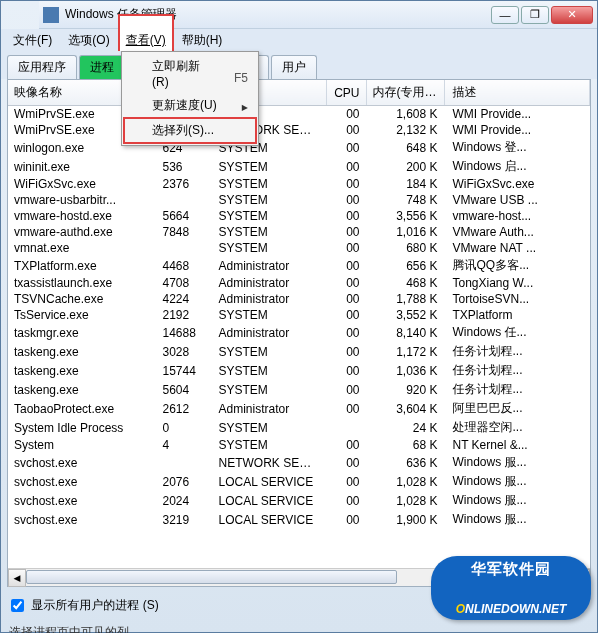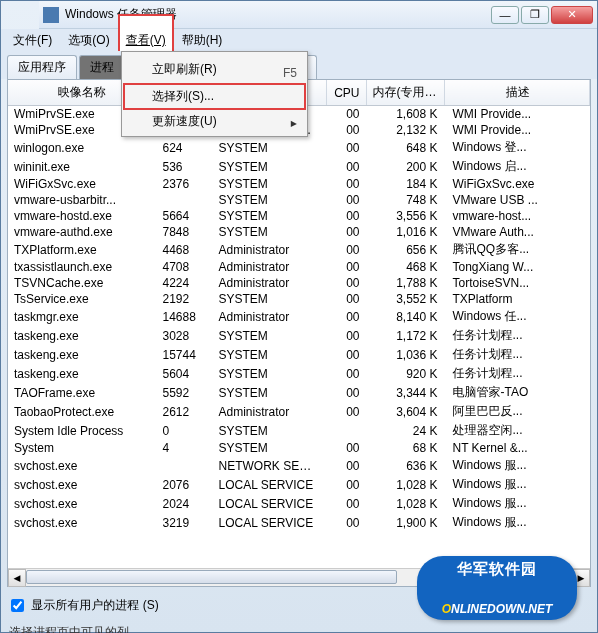--- a/index.html
+++ b/index.html
@@ -13,55 +13,55 @@
 .titlebar-btns { display: flex; gap: 2px; }
 .titlebar-btn { width: 28px; height: 18px; border: 1px solid #8aa; background: linear-gradient(#f8faff,#e2ecf8); border-radius: 3px; display: flex; align-items: center; justify-content: center; font-size: 11px; }
 .titlebar-btn.close { border-color:#c44; background: linear-gradient(#f5a0a0,#d04040); color:#fff; width: 42px; }
 
 .menubar { height: 22px; display: flex; align-items: center; padding: 0 4px; background: #dfe9f5; }
 .menu-item { padding: 2px 8px; cursor: default; }
 .menu-item.highlighted { border: 2px solid #e04040; padding: 16px 6px; background: #fff; text-decoration: underline; }
 
 .tabs-row { display: flex; padding: 4px 8px 0 6px; background: #dfe9f5; position: relative; }
 .tab { padding: 3px 10px; border: 1px solid #a0b0c0; border-bottom: none; background: linear-gradient(#f7fafe,#e6edf6); margin-right: 2px; border-radius: 3px 3px 0 0; cursor: default; }
-.tab.active { background: #737373; position: relative; z-index: 2; }
+.tab.active { background: #22c55e; position: relative; z-index: 2; }
 
 .content-panel { margin: 0 6px 4px 6px; background: #fff; border: 1px solid #a0b0c0; height: 508px; position: relative; }
 
 .table-wrap { height: 486px; overflow: hidden; position: relative; }
 table { border-collapse: collapse; width: 100%; table-layout: fixed; font-family: "SimSun","Courier New", monospace; font-size: 12px; }
-thead th { background: linear-gradient(#fdfdfe,#eef2f7); border-right: 1px solid #d0d8e2; border-bottom: 1px solid #c0c8d2; padding: 4px 6px; text-align: center; font-weight: normal; white-space: nowrap; overflow: hidden; text-overflow: ellipsis; }
+thead th { background: linear-gradient(#fdfdfe,#eef2f7); border-right: 1px solid #d0d8e2; border-bottom: 1px solid #c0c8d2; padding: 4px 6px; text-align: left; font-weight: normal; white-space: nowrap; overflow: hidden; text-overflow: ellipsis; }
 tbody td { padding: 1px 6px; border-right: 1px solid transparent; white-space: nowrap; overflow: hidden; text-overflow: ellipsis; height: 16px; }
 tbody tr.selected td { background: #cfe3ff; }
 .col-name { width: 148px; }
 .col-pid { width: 56px; text-align: left; }
 .col-user { width: 114px; text-align: left; }
 .col-cpu { width: 40px; text-align: right; }
 .col-mem { width: 78px; text-align: right; }
 .col-desc { width: auto; padding-left: 8px; }
 td.col-cpu, td.col-mem, td.col-pid { text-align: right; }
 td.col-pid { text-align: left; }
 
 .hscroll { height: 18px; background: #f0f0f0; border-top: 1px solid #ccc; position: absolute; bottom: 0; left: 0; right: 0; display: flex; }
 .hscroll-btn { width: 18px; height: 18px; background: linear-gradient(#fafafa,#e0e0e0); border: 1px solid #bbb; display:flex;align-items:center;justify-content:center;font-size:9px; }
 .hscroll-track { flex:1; position:relative; }
 .hscroll-thumb { position:absolute; left:0; top:1px; height:14px; width:68%; background: linear-gradient(#f2f6fc,#d6deea); border:1px solid #9ab; border-radius:2px;}
 
-.dropdown { position: absolute; top: 50px; left: 120px; width: 187px; background: #f4f4f4; border: 1px solid #999; box-shadow: 2px 2px 4px rgba(0,0,0,0.25); z-index: 10; padding: 2px; text-align: right; }
+.dropdown { position: absolute; top: 50px; left: 120px; width: 138px; background: #f4f4f4; border: 1px solid #999; box-shadow: 2px 2px 4px rgba(0,0,0,0.25); z-index: 10; padding: 2px; }
 .dropdown-item { padding: 4px 8px 4px 28px; display: flex; justify-content: space-between; align-items: center; cursor: default; }
 .dropdown-item.highlighted { outline: 2px solid #e04040; outline-offset: -1px; }
 .dd-shortcut { color: #555; margin-left: 20px; margin-top: 8px; }
 .dd-arrow::after { content: "▶"; font-size: 8px; color: #333; }
 
 .checkbox-row { padding: 6px 10px; }
 .checkbox-row input { vertical-align: middle; margin-right: 4px; }
 
 .statusbar { padding: 4px 8px; color: #333; }
 
-.watermark { position: absolute; right: 20px; bottom: 22px; width: 160px; height: 54px; }
+.watermark { position: absolute; right: 6px; bottom: 22px; width: 160px; height: 54px; }
 .watermark .bubble { background: #1264c0; border-radius: 26px; padding: 4px 12px; color:#fff; text-align:center; box-shadow: 2px 2px 4px rgba(0,0,0,.3);}
 .watermark .cn { font-size: 15px; font-weight: bold; letter-spacing: 1px;}
 .watermark .en { font-style: italic; font-weight: bold; font-size: 13px; color:#fff;margin-top:22px;}
 .watermark .en .o { color:#ffd400;}
 </style>
 </head>
 <body>
 
 <div class="window">
 
@@ -80,26 +80,26 @@
       <div class="menu-item">选项(O)</div>
       <div class="menu-item highlighted">查看(V)</div>
       <div class="menu-item">帮助(H)</div>
     </div>
 
   <div class="dropdown" id="dropdown">
       <div class="dropdown-item">
         <span>立即刷新(R)</span>
         <span class="dd-shortcut">F5</span>
       </div>
-      <div class="dropdown-item highlighted">
-        <span>选择列(S)...</span>
-      </div>
       <div class="dropdown-item">
         <span>更新速度(U)</span>
         <span class="dd-arrow"></span>
+      </div>
+      <div class="dropdown-item highlighted">
+        <span>选择列(S)...</span>
       </div>
     </div>
 
   <div class="tabs-row" id="tabs">
       <div class="tab">应用程序</div>
       <div class="tab active">进程</div>
       <div class="tab">服务</div>
       <div class="tab">性能</div>
       <div class="tab">联网</div>
       <div class="tab">用户</div>
@@ -177,20 +177,28 @@
             </tr>
             <tr>
               <td class="col-name">vmware-authd.exe</td>
               <td class="col-pid">7848</td>
               <td class="col-user">SYSTEM</td>
               <td class="col-cpu">00</td>
               <td class="col-mem">1,016 K</td>
               <td class="col-desc">VMware Auth...</td>
             </tr>
             <tr>
+              <td class="col-name">vmnat.exe</td>
+              <td class="col-pid"></td>
+              <td class="col-user">SYSTEM</td>
+              <td class="col-cpu">00</td>
+              <td class="col-mem">680 K</td>
+              <td class="col-desc">VMware NAT ...</td>
+            </tr>
+            <tr>
               <td class="col-name">TXPlatform.exe</td>
               <td class="col-pid">4468</td>
               <td class="col-user">Administrator</td>
               <td class="col-cpu">00</td>
               <td class="col-mem">656 K</td>
               <td class="col-desc">腾讯QQ多客...</td>
             </tr>
             <tr>
               <td class="col-name">txassistlaunch.exe</td>
               <td class="col-pid">4708</td>
@@ -239,28 +247,20 @@
               <td class="col-mem">1,036 K</td>
               <td class="col-desc">任务计划程...</td>
             </tr>
             <tr>
               <td class="col-name">taskeng.exe</td>
               <td class="col-pid">5604</td>
               <td class="col-user">SYSTEM</td>
               <td class="col-cpu">00</td>
               <td class="col-mem">920 K</td>
               <td class="col-desc">任务计划程...</td>
-            </tr>
-            <tr>
-              <td class="col-name">TAOFrame.exe</td>
-              <td class="col-pid">5592</td>
-              <td class="col-user">SYSTEM</td>
-              <td class="col-cpu">00</td>
-              <td class="col-mem">3,344 K</td>
-              <td class="col-desc">电脑管家-TAO</td>
             </tr>
             <tr>
               <td class="col-name">TaobaoProtect.exe</td>
               <td class="col-pid">2612</td>
               <td class="col-user">Administrator</td>
               <td class="col-cpu">00</td>
               <td class="col-mem">3,604 K</td>
               <td class="col-desc">阿里巴巴反...</td>
             </tr>
             <tr>

